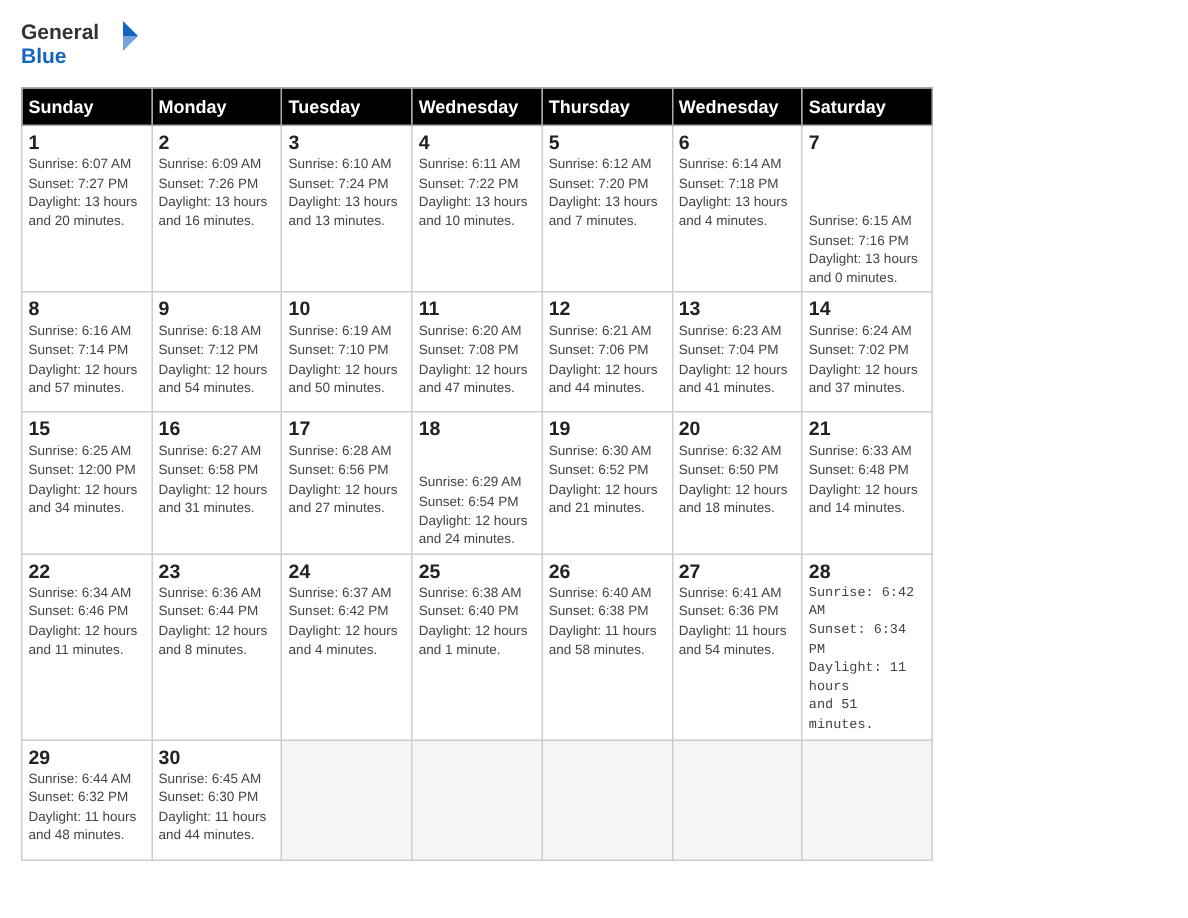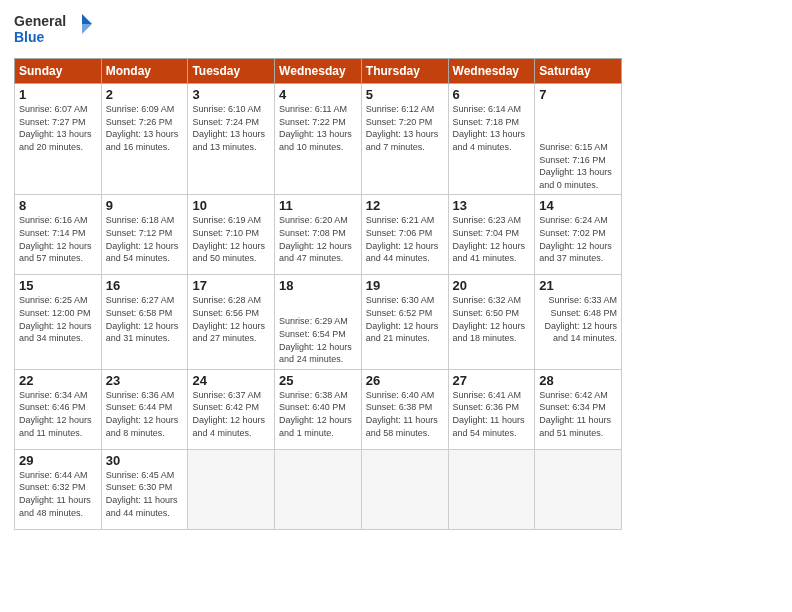--- a/index.html
+++ b/index.html
@@ -36,21 +36,21 @@
     .location-title {
       font-size: 14px;
       color: #555;
     }
     table {
       width: 100%;
       border-collapse: collapse;
       table-layout: fixed;
     }
     thead tr th {
-      background-color: #c2410c;
+      background-color: #000000;
       color: #fff;
       font-size: 12px;
       font-weight: bold;
       padding: 5px 4px;
       text-align: left;
       border: 1px solid #aaa;
     }
     tbody tr td {
       border: 1px solid #ccc;
       vertical-align: top;
@@ -248,21 +248,21 @@
           </td>
           <td>
             <span class="day-num">20</span>
             <div class="day-info" style="white-space: pre-line;">Sunrise: 6:32 AM
 Sunset: 6:50 PM
 Daylight: 12 hours
 and 18 minutes.</div>
           </td>
           <td>
             <span class="day-num">21</span>
-            <div class="day-info" style="white-space: pre-line; text-align: right;">Sunrise: 6:33 AM
+            <div class="day-info" style="white-space: pre-line;">Sunrise: 6:33 AM
 Sunset: 6:48 PM
 Daylight: 12 hours
 and 14 minutes.</div>
           </td>
         </tr>
         <tr>
           <td>
             <span class="day-num">22</span>
             <div class="day-info" style="white-space: pre-line;">Sunrise: 6:34 AM
 Sunset: 6:46 PM
@@ -299,21 +299,21 @@
           </td>
           <td>
             <span class="day-num">27</span>
             <div class="day-info" style="white-space: pre-line;">Sunrise: 6:41 AM
 Sunset: 6:36 PM
 Daylight: 11 hours
 and 54 minutes.</div>
           </td>
           <td>
             <span class="day-num">28</span>
-            <div class="day-info" style="white-space: pre-line;">Sunrise: 6:42 AM
+            <div class="day-info" style="white-space: pre-line; font-family: Liberation Mono, monospace;">Sunrise: 6:42 AM
 Sunset: 6:34 PM
 Daylight: 11 hours
 and 51 minutes.</div>
           </td>
         </tr>
         <tr>
           <td>
             <span class="day-num">29</span>
             <div class="day-info" style="white-space: pre-line;">Sunrise: 6:44 AM
 Sunset: 6:32 PM

